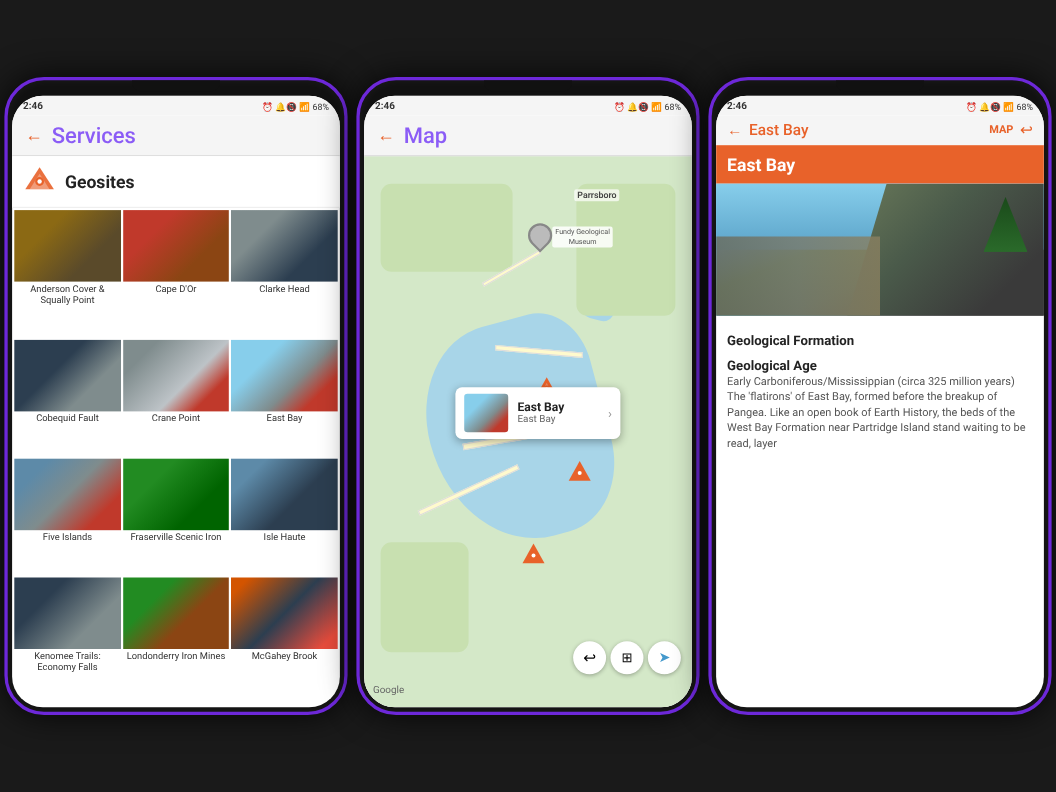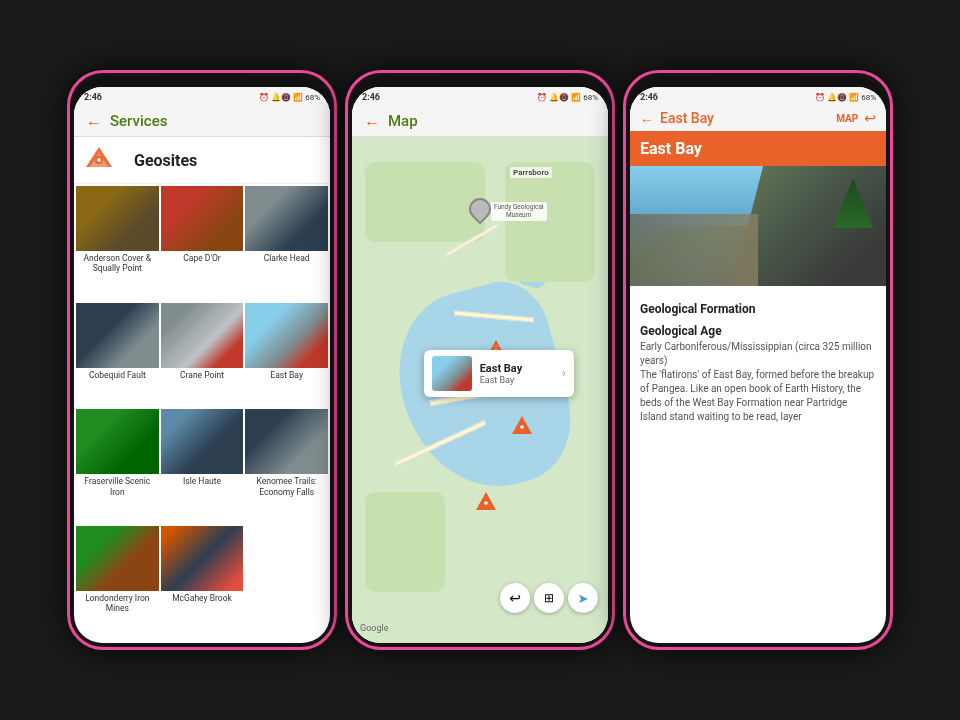--- a/index.html
+++ b/index.html
@@ -16,25 +16,25 @@
     }
 
     .phone-wrapper {
       position: relative;
       display: flex;
       align-items: center;
       justify-content: center;
     }
 
     .phone {
-      width: 270px;
+      width: 312px;
       height: 580px;
       background: #111;
       border-radius: 36px;
-      border: 3px solid #ec4899;
+      border: 3px solid #6d28d9;
       position: relative;
       overflow: hidden;
       box-shadow: 0 0 30px rgba(0,0,0,0.8), inset 0 0 10px rgba(255,255,255,0.05);
     }
 
     .phone::before {
       content: '';
       position: absolute;
       top: 0; left: 50%;
       transform: translateX(-50%);
@@ -79,30 +79,30 @@
       border-bottom: 1px solid #ddd;
     }
 
     .header-back {
       color: #E8622A;
       font-size: 16px;
       font-weight: bold;
     }
 
     .header-title {
-      color: #4d7c0f;
-      font-size: 15px;
+      color: #8b5cf6;
+      font-size: 20px;
       font-weight: 500;
       flex: 1;
     }
 
     .geosites-header {
       display: flex;
       align-items: center;
-      gap: 20px;
+      gap: 8px;
       padding: 8px 10px;
       background: #fff;
       border-bottom: 1px solid #eee;
     }
 
     .geosite-icon {
       width: 30px;
       height: 30px;
     }
 
@@ -339,20 +339,24 @@
         </div>
         <div class="grid-item">
           <div class="grid-thumb-placeholder thumb-crane"></div>
           <span class="grid-label">Crane Point</span>
         </div>
         <div class="grid-item">
           <div class="grid-thumb-placeholder thumb-eastbay"></div>
           <span class="grid-label">East Bay</span>
         </div>
         <div class="grid-item">
+          <div class="grid-thumb-placeholder thumb-fiveislands"></div>
+          <span class="grid-label">Five Islands</span>
+        </div>
+        <div class="grid-item">
           <div class="grid-thumb-placeholder thumb-fraserville"></div>
           <span class="grid-label">Fraserville Scenic Iron</span>
         </div>
         <div class="grid-item">
           <div class="grid-thumb-placeholder thumb-islehaute"></div>
           <span class="grid-label">Isle Haute</span>
         </div>
         <div class="grid-item">
           <div class="grid-thumb-placeholder thumb-kenomee"></div>
           <span class="grid-label">Kenomee Trails:

